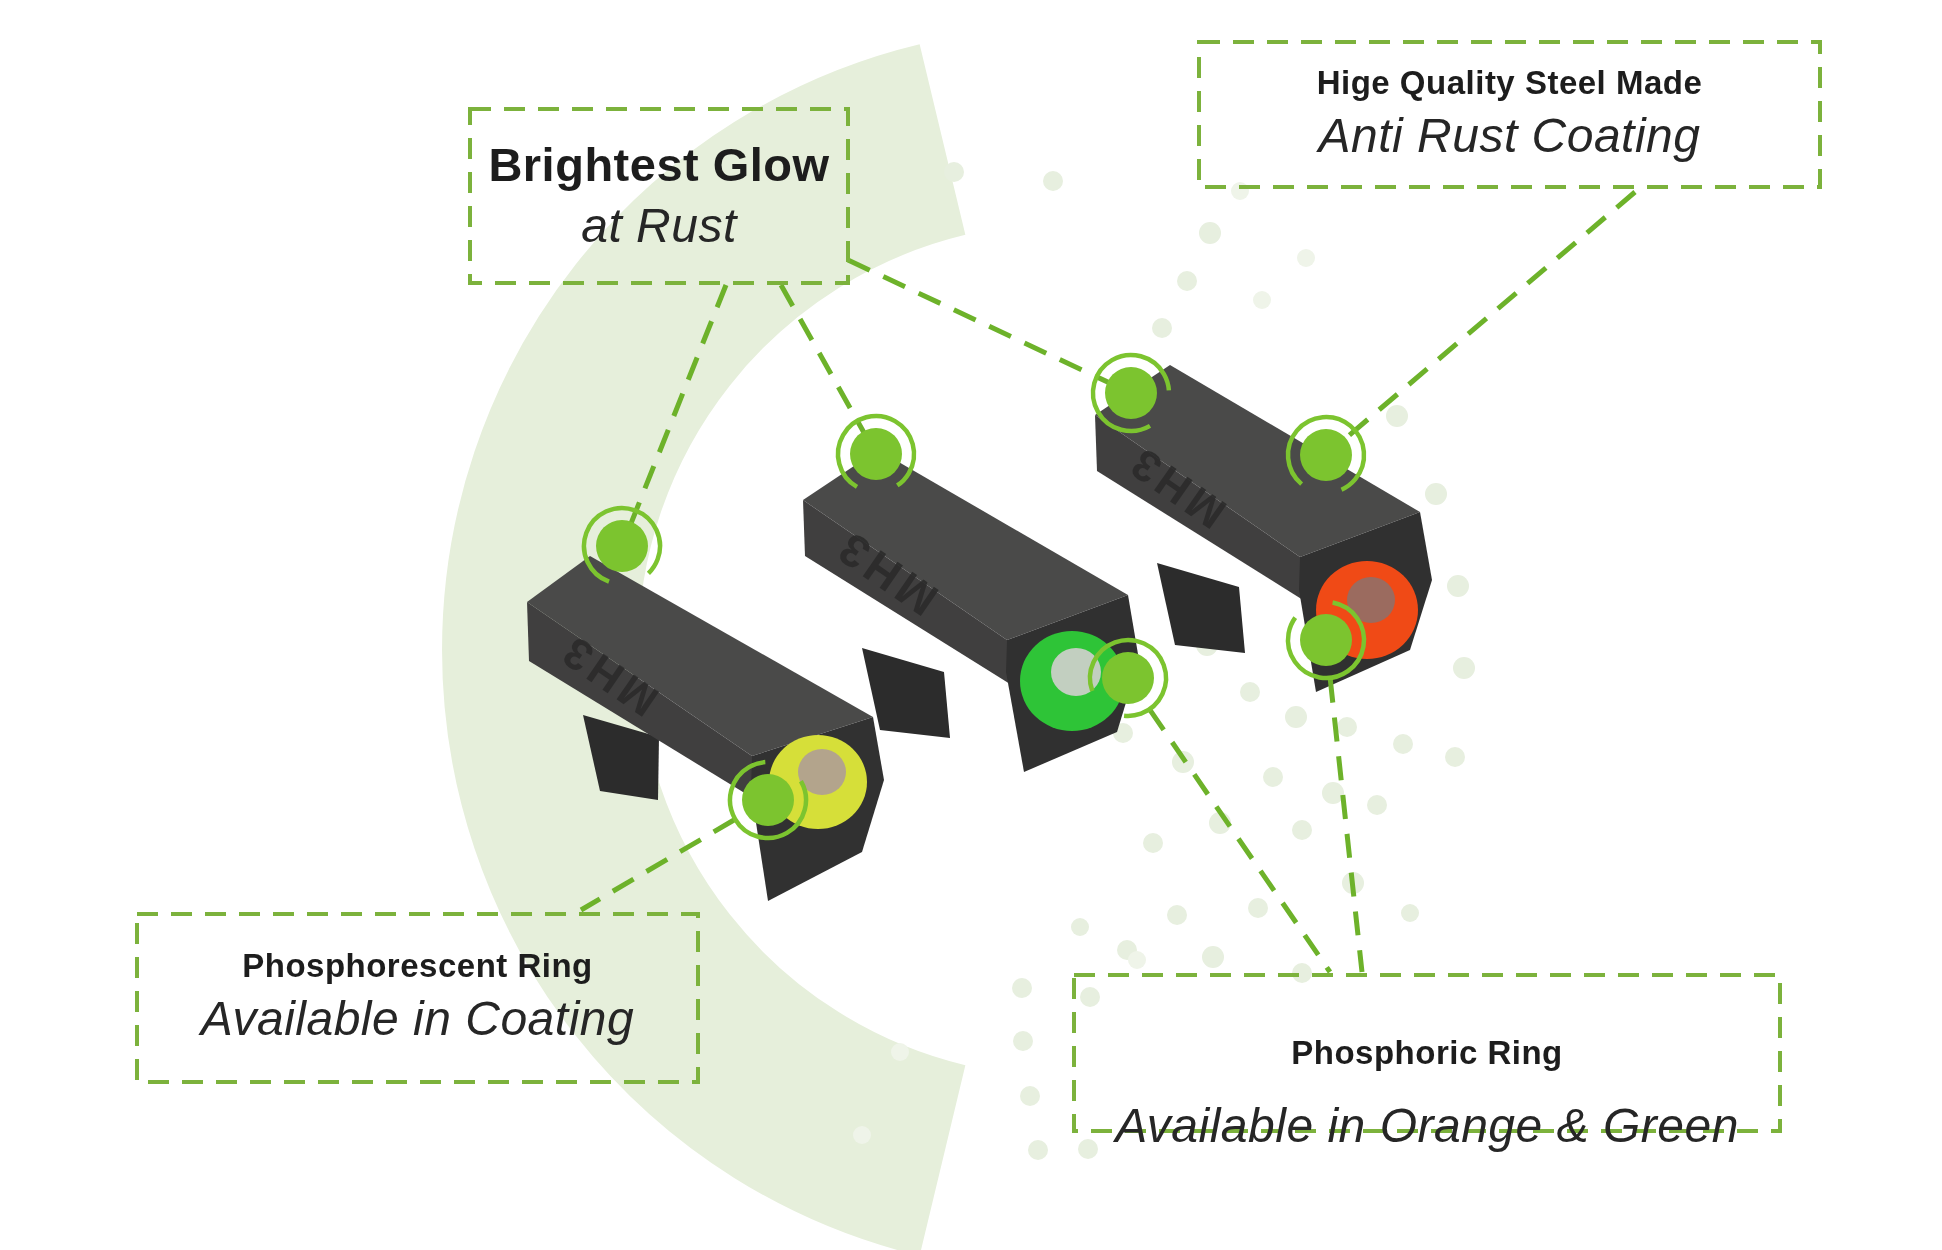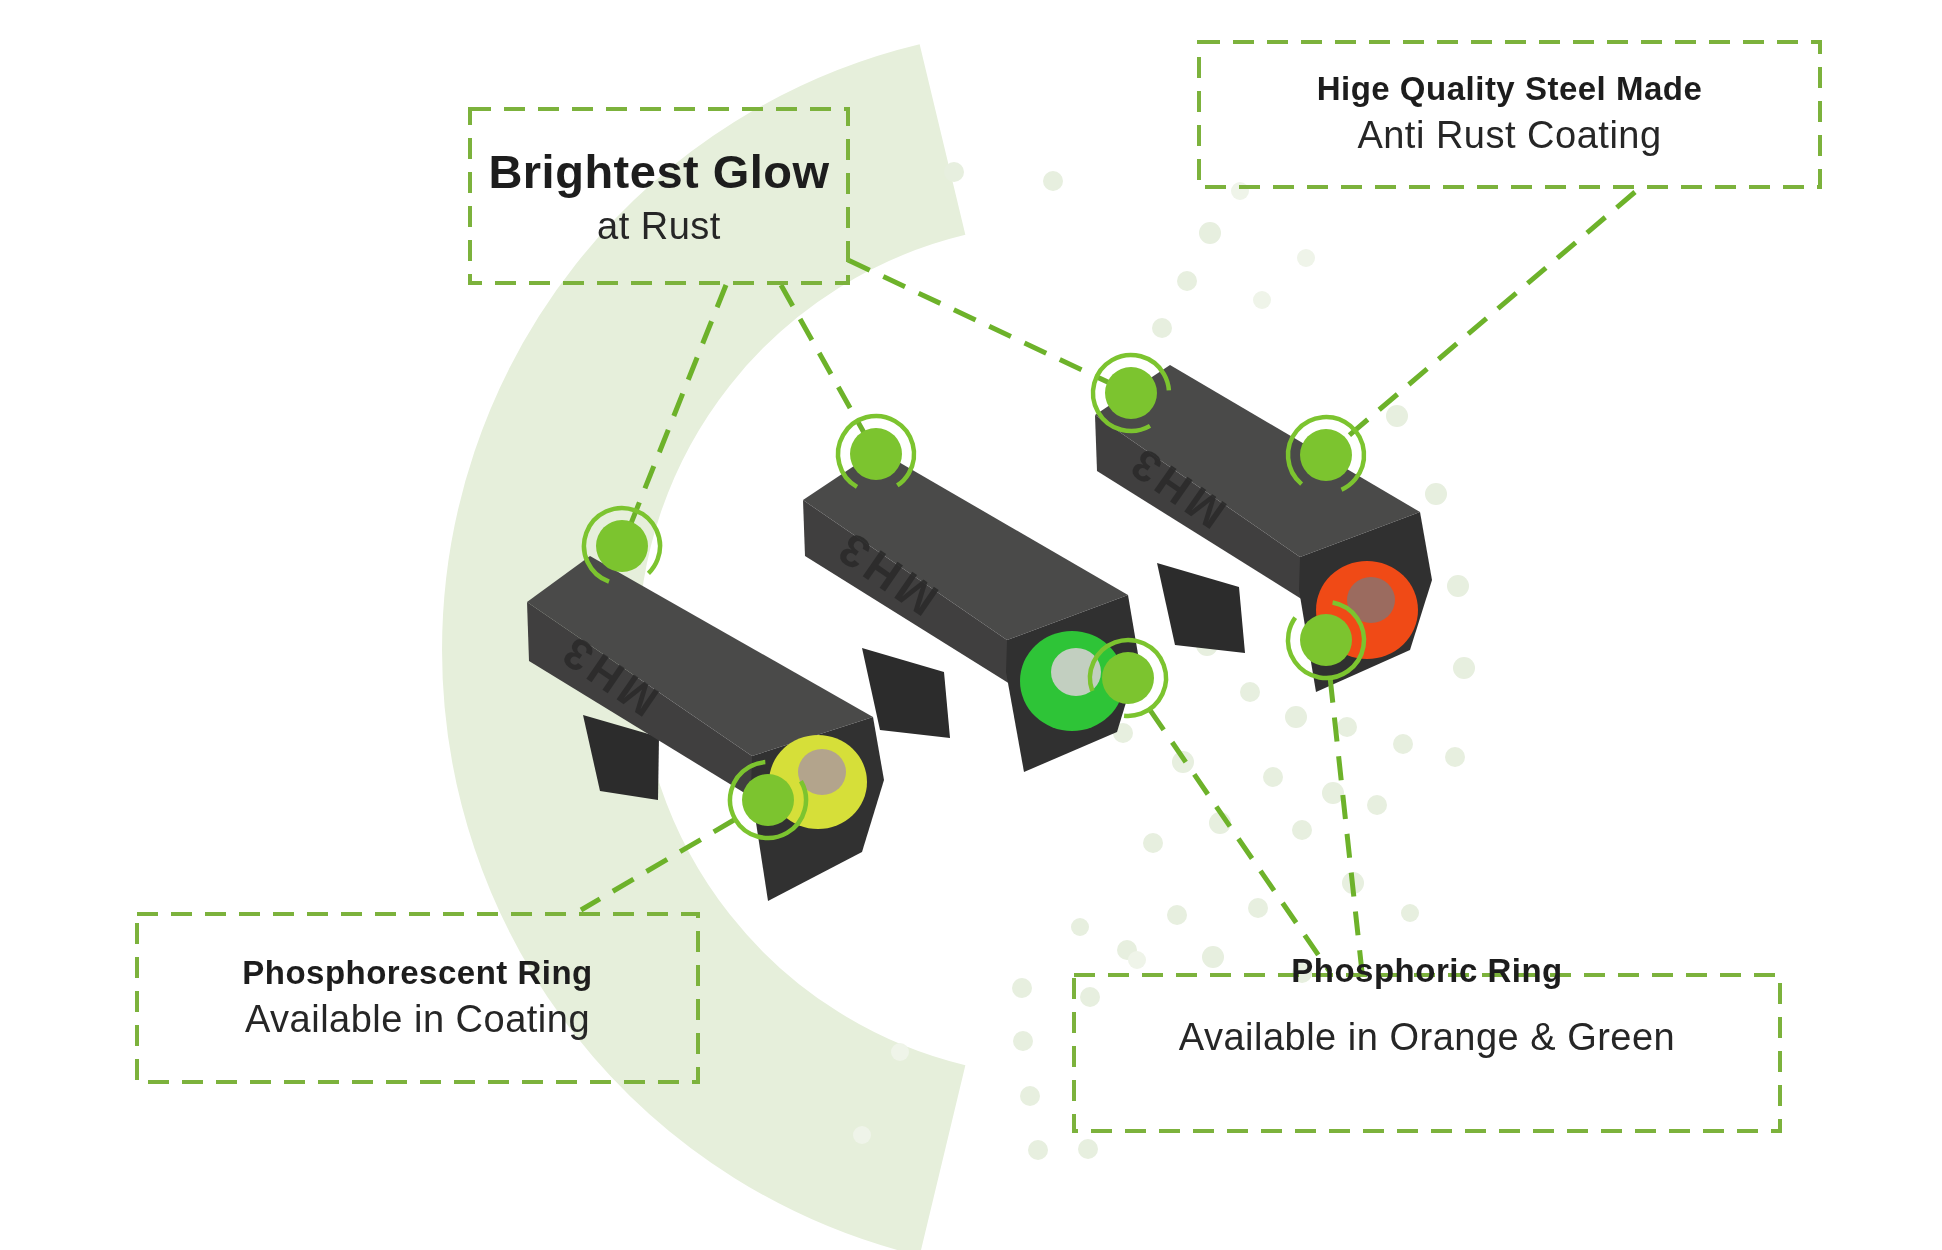--- a/index.html
+++ b/index.html
@@ -13,26 +13,26 @@
   .gfx{position:absolute;left:0;top:0;width:1942px;height:1250px;}
   .callout{
     position:absolute;
     display:flex;flex-direction:column;
     align-items:center;justify-content:center;
     text-align:center;
     color:#1d1d1d;
     pointer-events:none;
   }
   .callout .title{font-weight:bold;font-size:33px;line-height:1.3;letter-spacing:0.5px;}
-  .callout .subtitle{font-weight:400;font-size:38px;line-height:1.3;color:#262626;letter-spacing:0.5px;}
+  .callout .subtitle{font-weight:400;font-size:48px;line-height:1.3;color:#262626;letter-spacing:0.5px;font-style:italic;}
   .callout-1{left:468px;top:107px;width:382px;height:178px;}
   .callout-1 .title{font-size:47px;}
   .callout-2{left:1197px;top:40px;width:625px;height:149px;}
   .callout-3{left:135px;top:912px;width:565px;height:172px;}
-  .callout-4{left:1072px;top:926px;width:710px;height:160px;gap:20px;}
+  .callout-4{left:1072px;top:1015px;width:710px;height:160px;gap:20px;}
   svg text.engraving{
     font-family:"Liberation Sans", sans-serif;
     font-weight:bold;
     letter-spacing:5px;
   }
 </style>
 </head>
 <body>
 
 <div class="stage">

